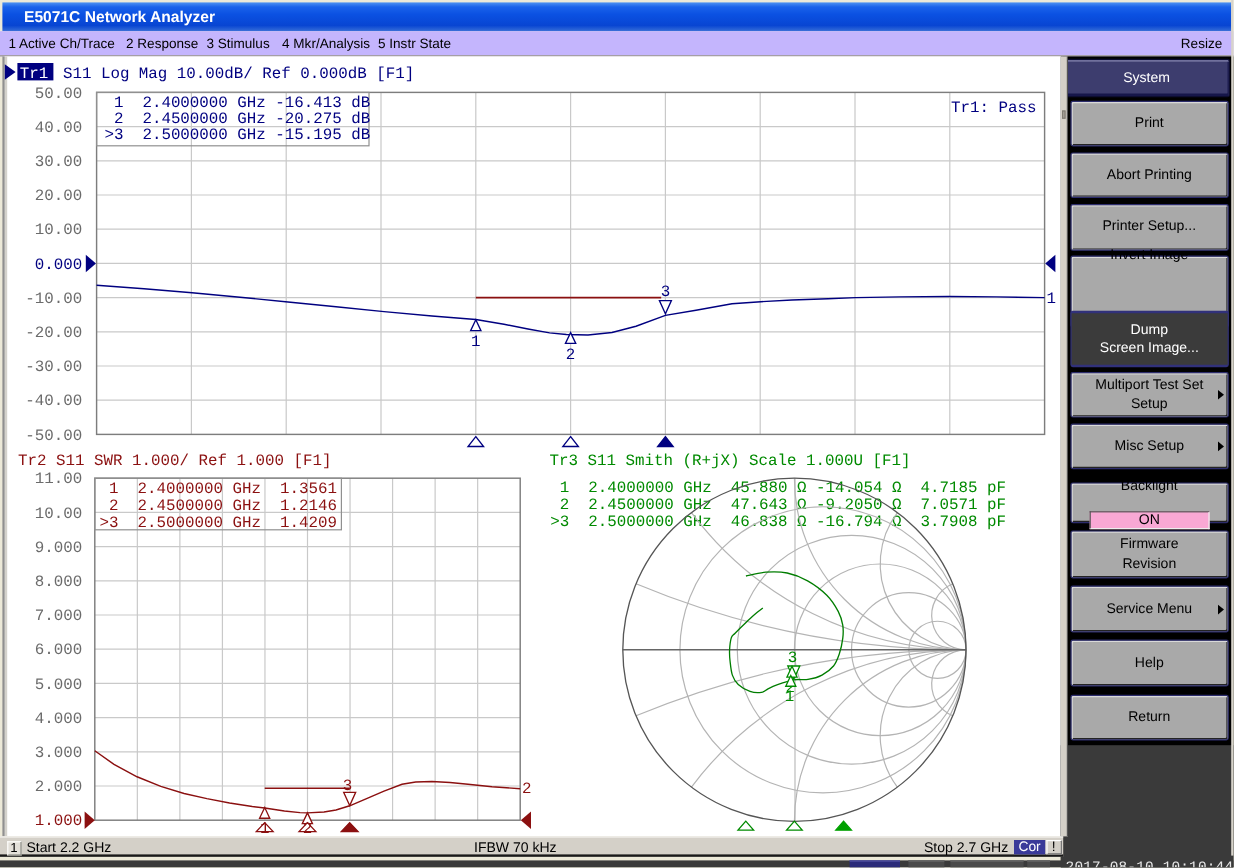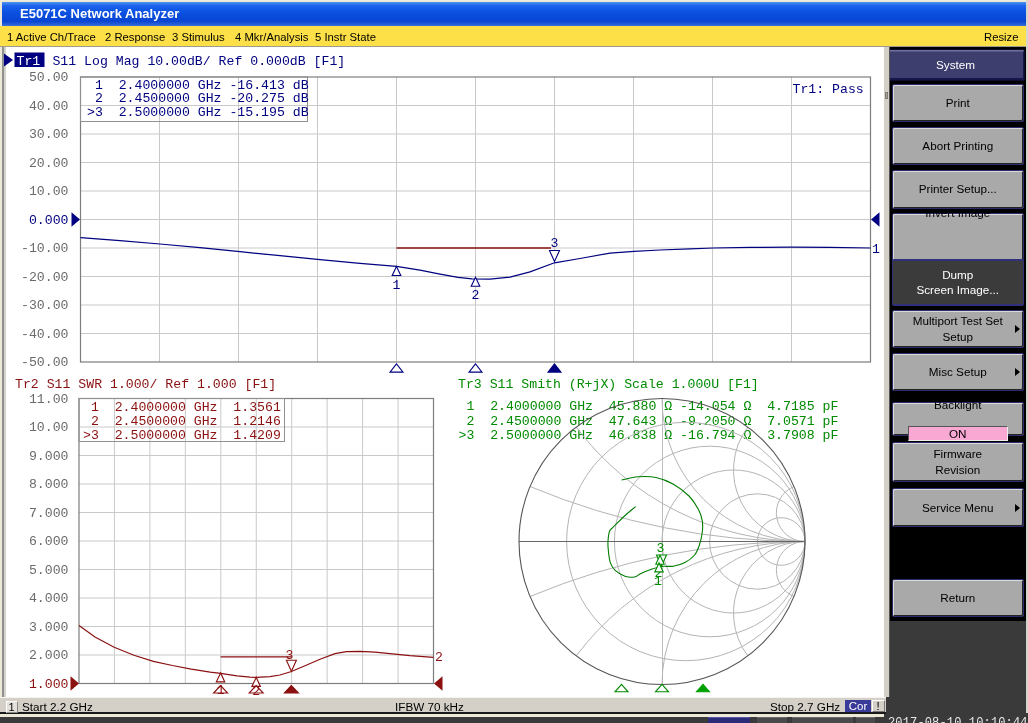--- a/index.html
+++ b/index.html
@@ -1,19 +1,19 @@
 <!DOCTYPE html>
 <html><head><meta charset="utf-8"><style>
 * { margin:0; padding:0; box-sizing:border-box; }
 html,body { width:1028px; height:723px; overflow:hidden; background:#ece9d8; }
 body { position:relative; font-family:"Liberation Sans", sans-serif; }
 .titlebar { position:absolute; left:2px; top:1.5px; width:1024px; height:24.5px;
   background:linear-gradient(180deg,#4e93f2 0%,#1a62ea 16%,#0b51e2 42%,#0845d2 80%,#2861d6 94%,#3f72d8 100%);
   color:#fff; font-weight:bold; font-size:13px; line-height:24px; padding-left:18px; }
-.menubar { position:absolute; left:0px; top:26px; width:1028px; height:21px; background:#fde047;
+.menubar { position:absolute; left:0px; top:26px; width:1028px; height:21px; background:#c4b5fd;
   font-size:11.3px; color:#000; border-bottom:1px solid #9d9a90; }
 .menubar span { position:absolute; top:5px; }
 .client { position:absolute; left:3px; top:47px; width:883px; height:650px; background:#fff; }
 .sidebar { position:absolute; left:884px; top:47px; width:144px; height:676px; background:#000; }
 .sep { position:absolute; left:884px; top:47px; width:6px; height:650px; background:#d4d0c8;
   border-right:1px solid #555; }
 .grip { position:absolute; left:885px; top:92px; width:3px; height:7px; background:#a8a49c; border:1px solid #807c74; }
 .btn { position:absolute; left:8px; width:131.5px; background:#a9a9a9; color:#000;
   border:1px solid #2c2c6c; border-radius:2px;
   box-shadow: inset 1px 1px 0 #d9d9d9, inset -1px -1px 0 #242424;
@@ -88,20 +88,23 @@
       <div class="lbl">Backlight</div>
       <div class="onbox">ON</div>
     </div>
 <div class="btn" style="top:394.5px;height:40.5px;">
       <div class="lbl">Firmware</div>
       <div class="lbl">Revision</div>
     </div>
 <div class="btn" style="top:441px;height:39px;">
       <div class="lbl">Service Menu</div>
       <div class="arrow"></div>
+    </div>
+<div class="btn" style="top:485.5px;height:39.5px;">
+      <div class="lbl">Help</div>
     </div>
 <div class="btn" style="top:531.5px;height:38.5px;">
       <div class="lbl">Return</div>
     </div>
 <div style="position:absolute;left:0;top:574px;width:144px;height:102px;background:#3a3a3a;"></div>
 </div>
 <div class="sep"></div>
 <div class="grip"></div>
 <div class="rightedge"></div>
 <div class="statusbar">

